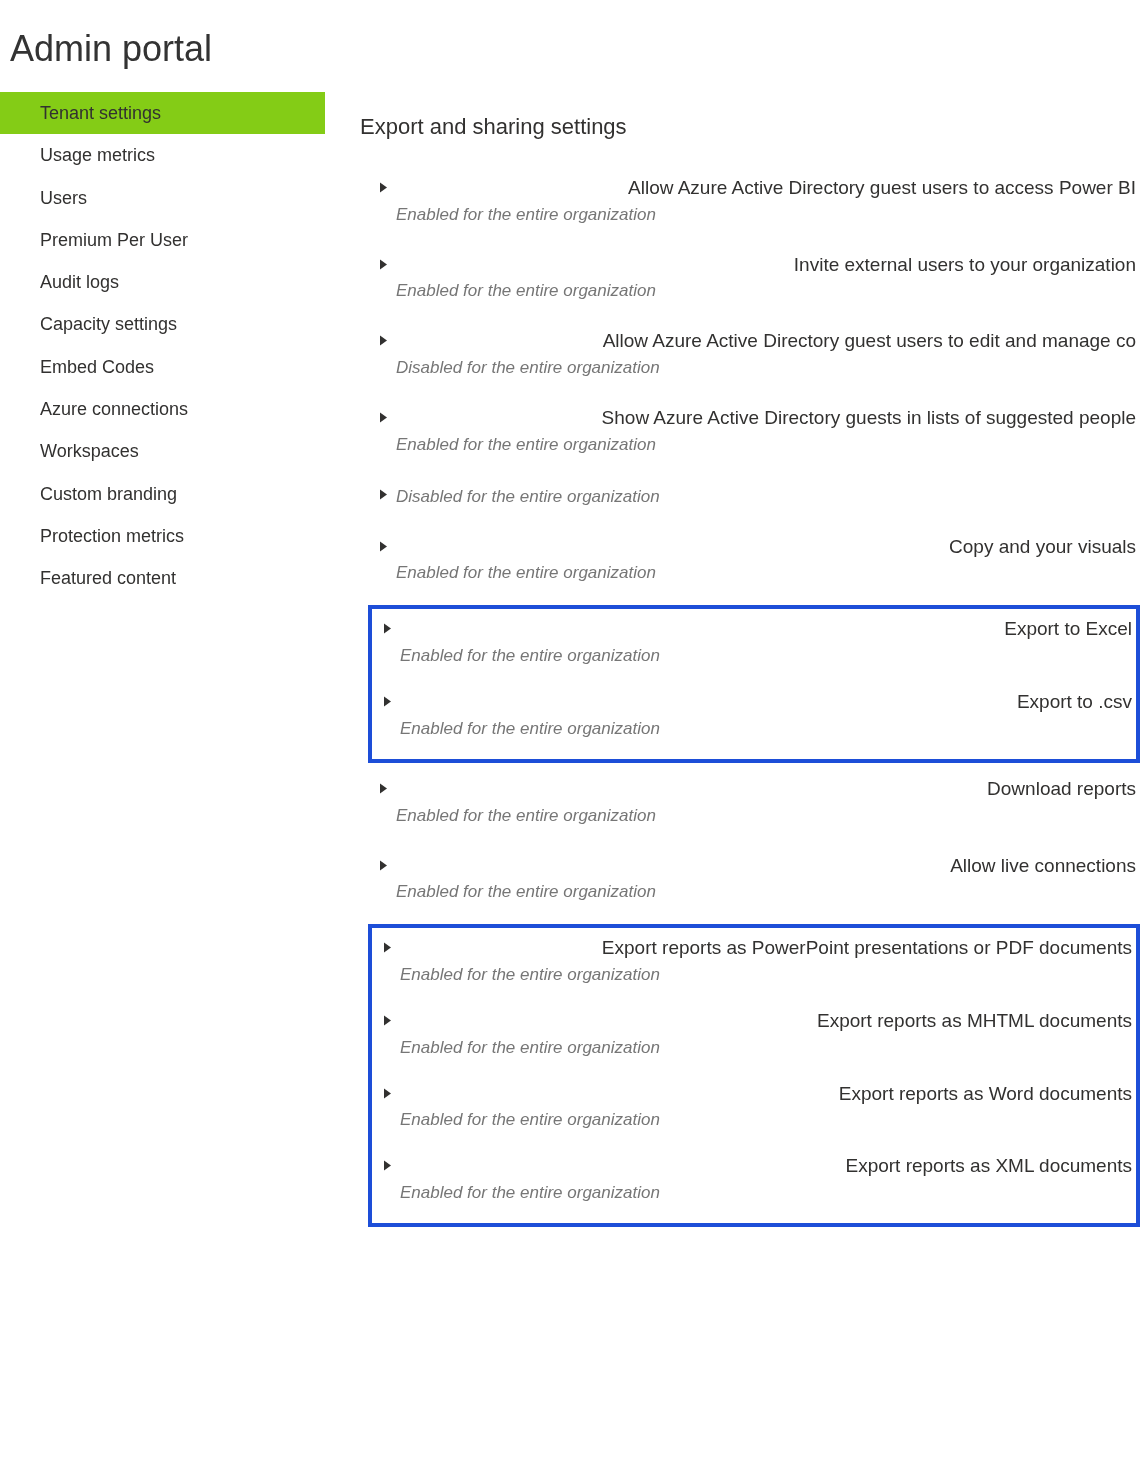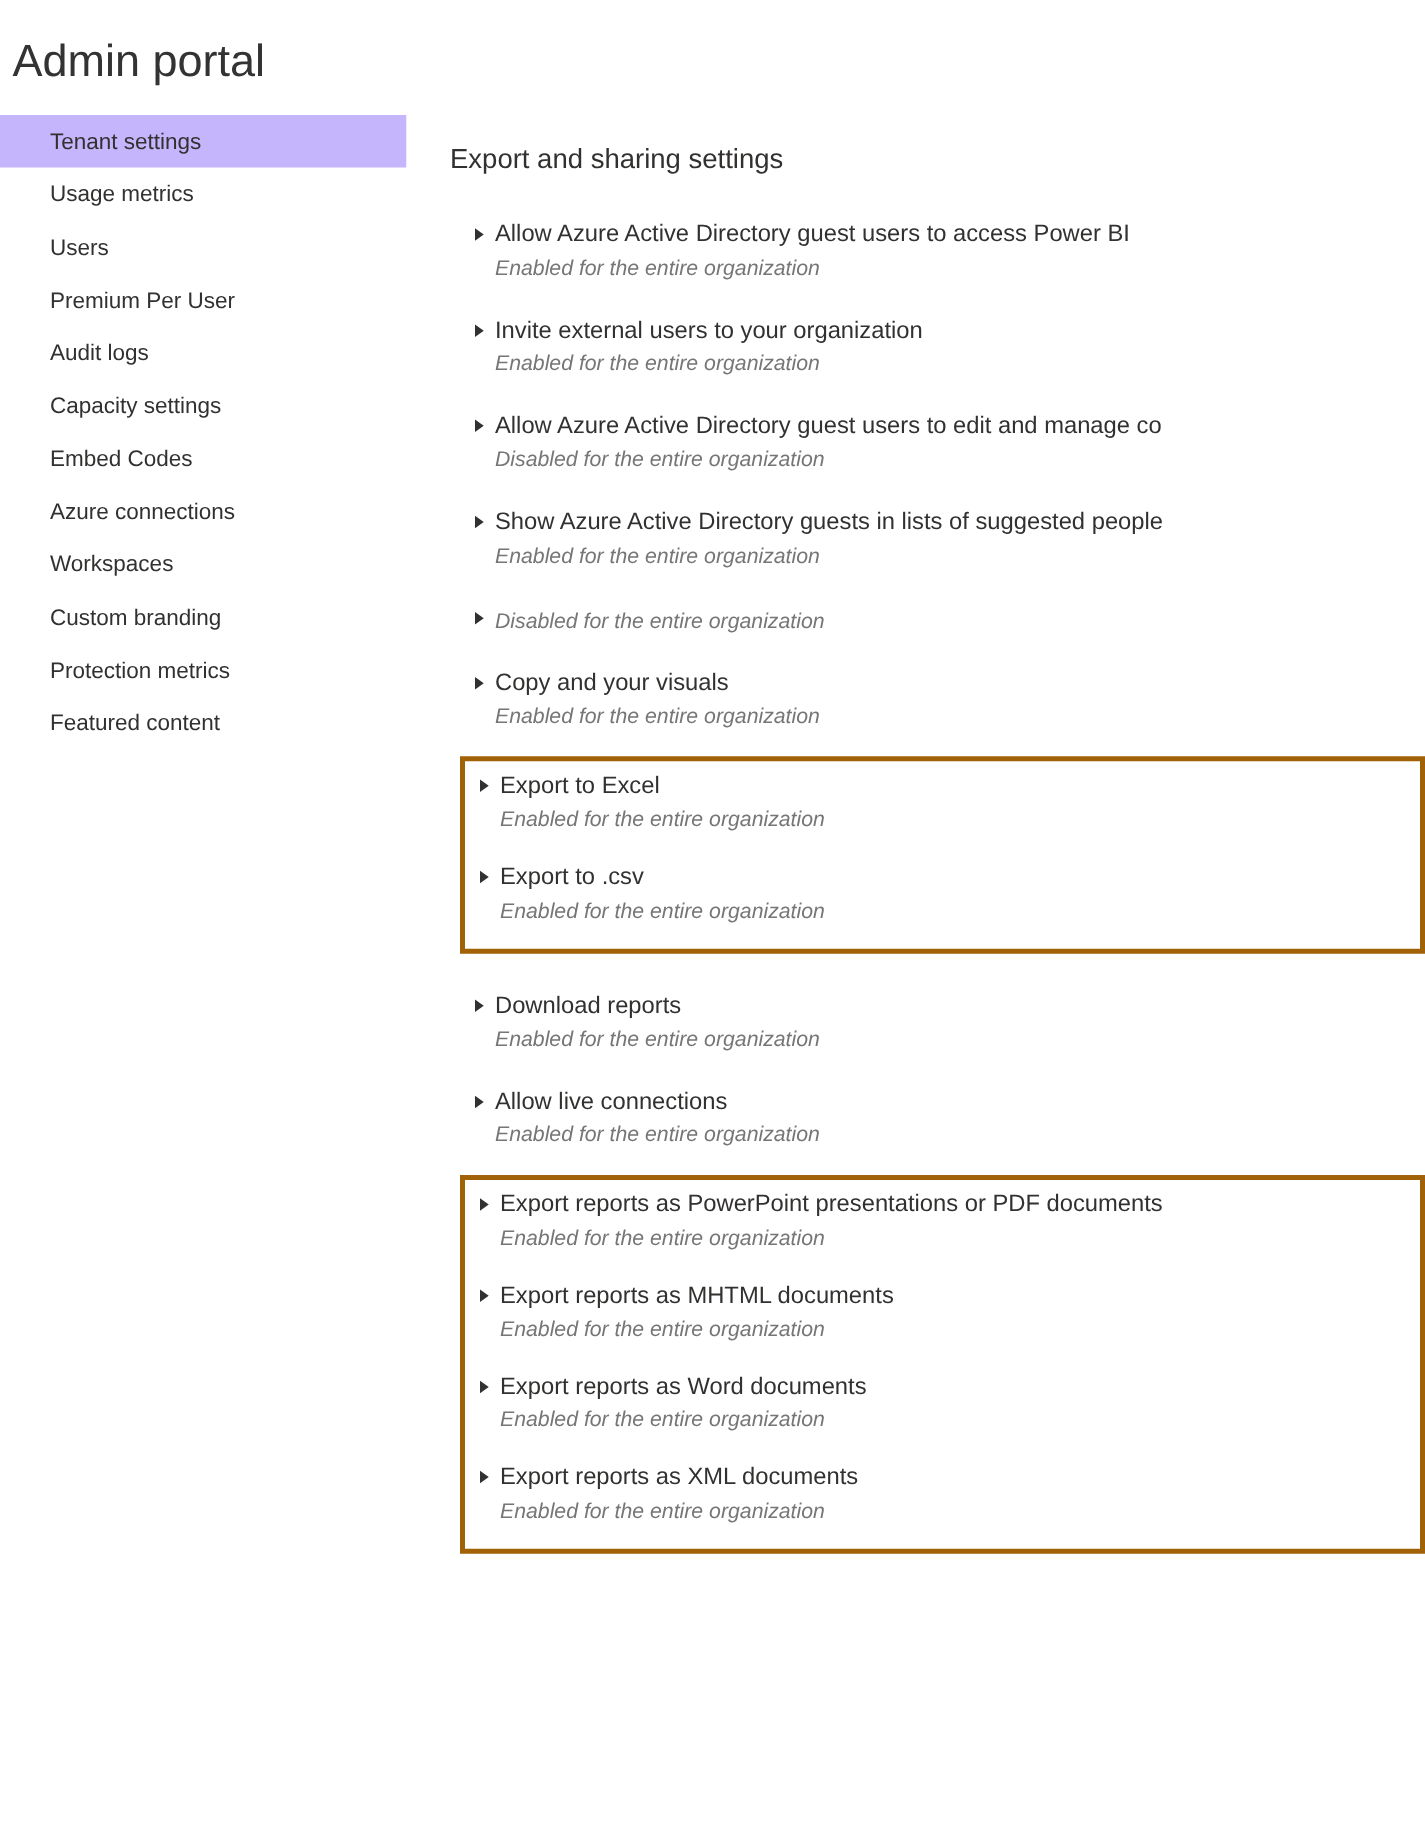--- a/index.html
+++ b/index.html
@@ -24,21 +24,21 @@
       flex-shrink: 0;
     }
     .sidebar-item {
       font-size: 18px;
       color: #323130;
       padding: 9px 10px 9px 40px;
       cursor: pointer;
       line-height: 1.35;
     }
     .sidebar-item.active {
-      background: #c4b5fd;
+      background: #84cc16;
     }
     .sidebar-item.sub {
       padding-left: 66px;
     }
     .main {
       flex: 1;
       padding-top: 22px;
       padding-left: 35px;
     }
     .section-heading {
@@ -50,23 +50,23 @@
     .settings-list {
       padding-left: 8px;
     }
     .setting-row {
       display: flex;
       align-items: flex-start;
       padding: 6px 4px 18px 4px;
       margin-bottom: 4px;
     }
     .highlight-group {
-      border: 4px solid #a16207;
+      border: 4px solid #1d4ed8;
       padding: 2px 0;
-      margin-bottom: 24px;
+      margin-bottom: 8px;
     }
     .highlight-group .setting-row {
       margin-bottom: 0;
     }
     .expand-icon {
       flex-shrink: 0;
       width: 22px;
       display: flex;
       justify-content: center;
       padding-top: 6px;
@@ -76,20 +76,21 @@
       flex: 1;
       padding-left: 2px;
     }
     .setting-title {
       font-size: 19px;
       color: #323130;
       line-height: 1.3;
       display: flex;
       align-items: center;
       flex-wrap: wrap;
+      justify-content: flex-end;
     }
     .setting-status {
       font-size: 17px;
       font-style: italic;
       color: #767676;
       margin-top: 4px;
     }
     .info-icon {
       display: inline-flex;
       margin-left: 8px;

